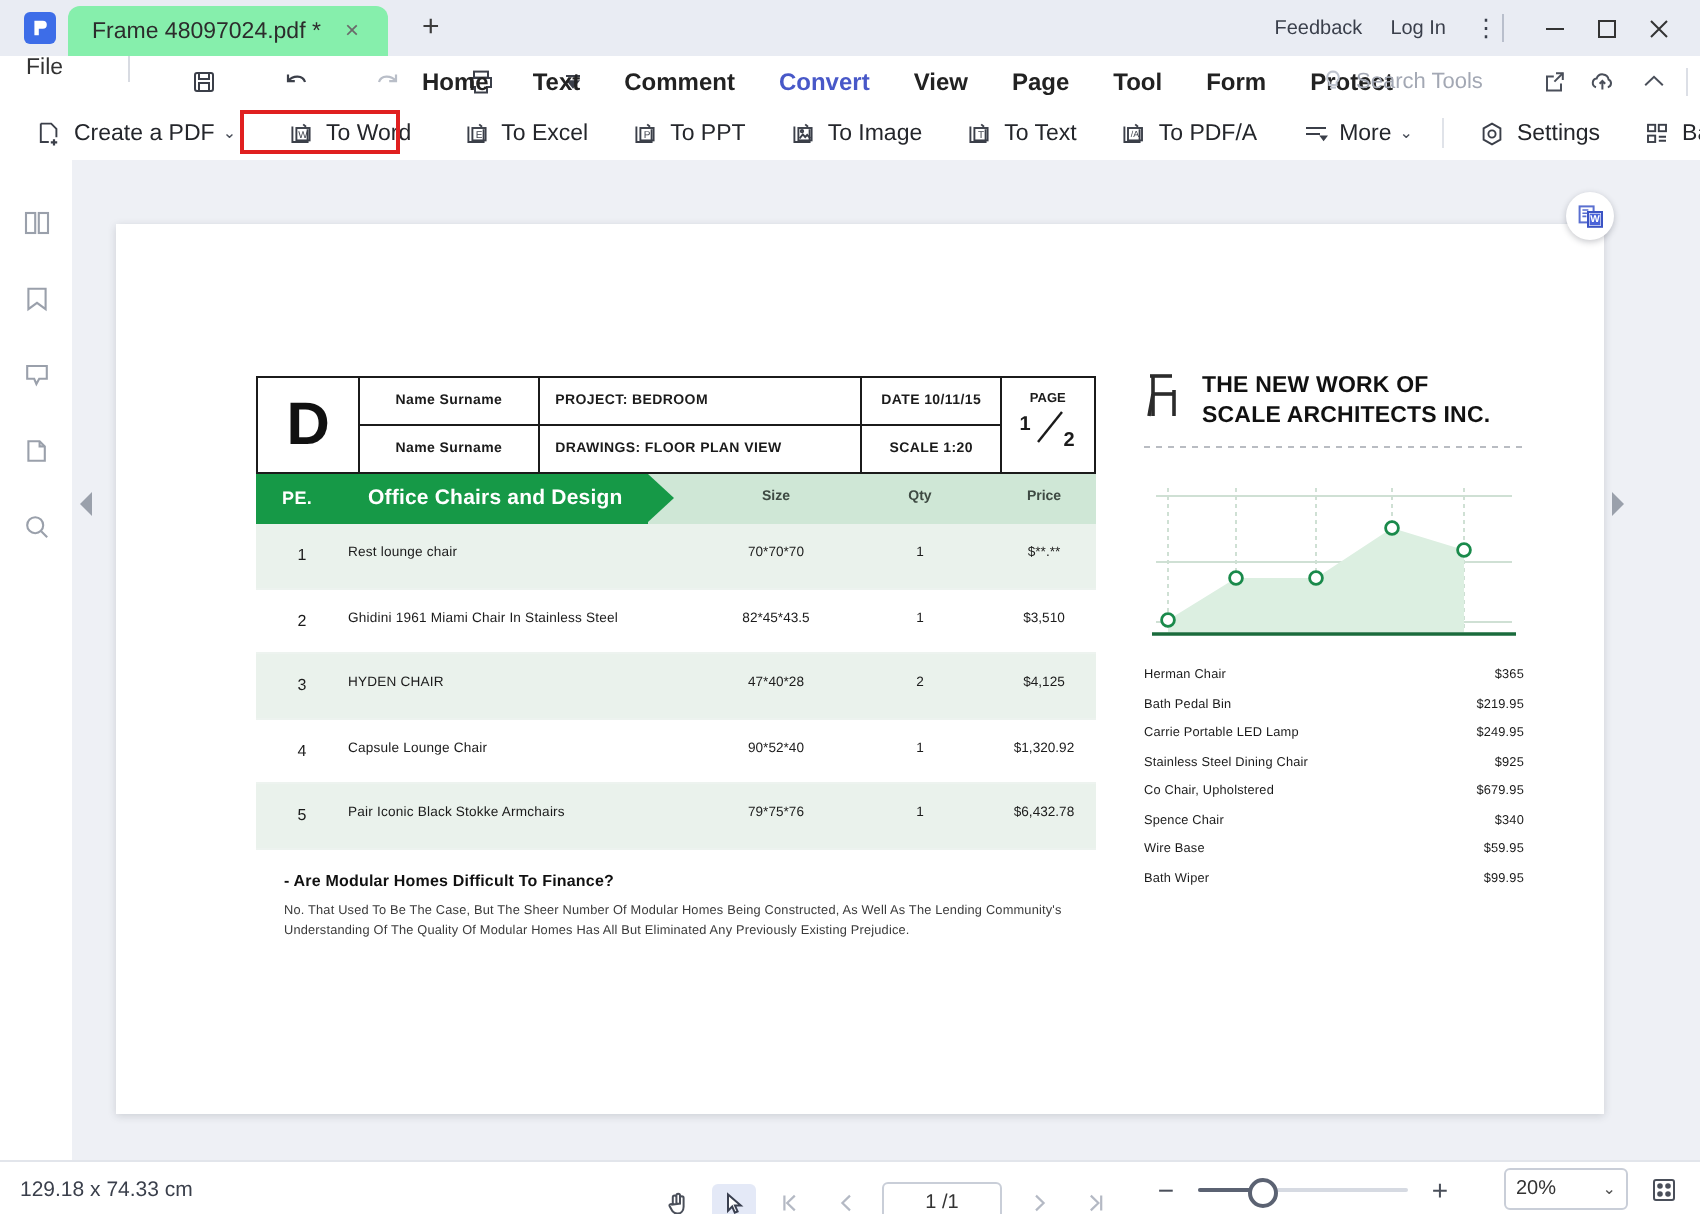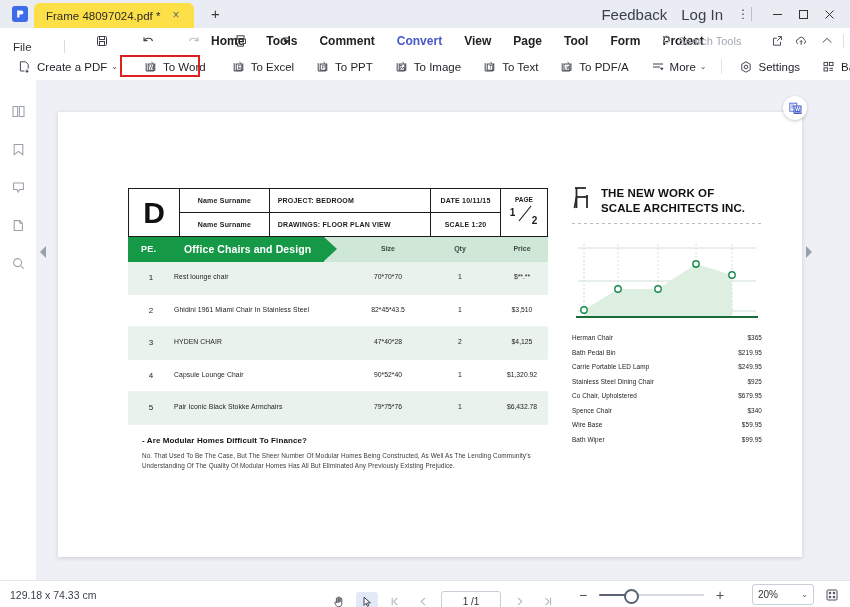--- a/index.html
+++ b/index.html
@@ -9,35 +9,35 @@
     background:#eef0f5;
     -webkit-font-smoothing:antialiased;
   }
   .app{position:relative;width:850px;height:607px;background:#eef0f5;}
 
   
   .titlebar{position:absolute;left:0;top:0;width:850px;height:28px;background:#e9ecf3;}
   .logo{position:absolute;left:12px;top:6px;width:16px;height:16px;border-radius:3px;background:#3d6de8;
         display:flex;align-items:center;justify-content:center;}
   .logo svg{display:block;}
-  .tab{position:absolute;left:34px;top:3px;height:25px;width:160px;background:#fde047;border-radius:6px 6px 0 0;
+  .tab{position:absolute;left:34px;top:3px;height:25px;width:160px;background:#86efac;border-radius:6px 6px 0 0;
        display:flex;align-items:center;}
   .tab-title{font-size:11.5px;color:#2c2c2c;margin-left:12px;white-space:nowrap;}
   .tab-close{position:absolute;right:12px;top:6px;width:12px;height:12px;color:#6a6a6a;font-size:12px;
              line-height:12px;text-align:center;cursor:default;}
   .newtab{position:absolute;left:211px;top:6px;font-size:15px;color:#3c3c3c;line-height:15px;}
   .tb-right{position:absolute;right:8px;top:0;height:28px;display:flex;align-items:center;gap:0;}
-  .tb-link{font-size:15px;color:#3a3f4b;margin-right:14px;white-space:nowrap;}
+  .tb-link{font-size:10px;color:#3a3f4b;margin-right:14px;white-space:nowrap;}
   .tb-dots{font-size:12px;color:#3a3f4b;margin-right:10px;letter-spacing:0;line-height:10px;width:4px;text-align:center;}
   .tb-sep{width:1px;height:14px;background:#b9bfcc;margin-right:12px;}
   .wbtn{width:26px;height:20px;display:flex;align-items:center;justify-content:center;color:#333;}
 
   
   .menubar{position:absolute;left:0;top:28px;width:850px;height:25px;background:#fff;}
-  .mb-left{position:absolute;left:0;top:0;height:25px;display:flex;align-items:flex-end;gap:21px;}
+  .mb-left{position:absolute;left:0;top:0;height:25px;display:flex;align-items:flex-start;gap:21px;}
   .mb-file{font-size:11.5px;color:#333;margin-left:13px;}
   .mb-divider{width:1px;height:13px;background:#d8dbe2;margin-left:11px;margin-right:4px;}
   .mi{width:25px;height:25px;display:flex;align-items:center;justify-content:center;color:#3b3f49;}
   .mb-menus{position:absolute;left:200px;top:0;height:25px;display:flex;align-items:center;}
   .menu{font-size:12px;color:#222;font-weight:bold;padding:0 11px;white-space:nowrap;}
   .menu.active{color:#4858c8;}
   .menu-hl{position:absolute;left:361px;top:27px;width:55px;height:20px;border:2px solid #e02020;box-sizing:border-box;}
   .search-tools{position:absolute;left:660px;top:0;height:25px;display:flex;align-items:center;}
   .search-tools span{font-size:11px;color:#a3a8b4;margin-left:5px;}
   .mb-right{position:absolute;right:6px;top:0;height:25px;display:flex;align-items:center;}
@@ -215,21 +215,21 @@
       <span class="mi">
         <svg width="13" height="13" viewBox="0 0 13 13" fill="none" stroke="#3b3f49" stroke-width="1">
             <path d="M3 4h7"></path>
             <path d="M4 6.6l2.5 3 2.5-3z" fill="#3b3f49"></path>
           </svg>
       </span>
     </div>
 
     <div class="mb-menus">
       <span class="menu">Home</span>
-      <span class="menu">Tools</span>
+      <span class="menu">Text</span>
       <span class="menu">Comment</span>
       <span class="menu active">Convert</span>
       <span class="menu">View</span>
       <span class="menu">Page</span>
       <span class="menu">Tool</span>
       <span class="menu">Form</span>
       <span class="menu">Protect</span>
     </div>
     <div class="menu-hl"></div>
 

